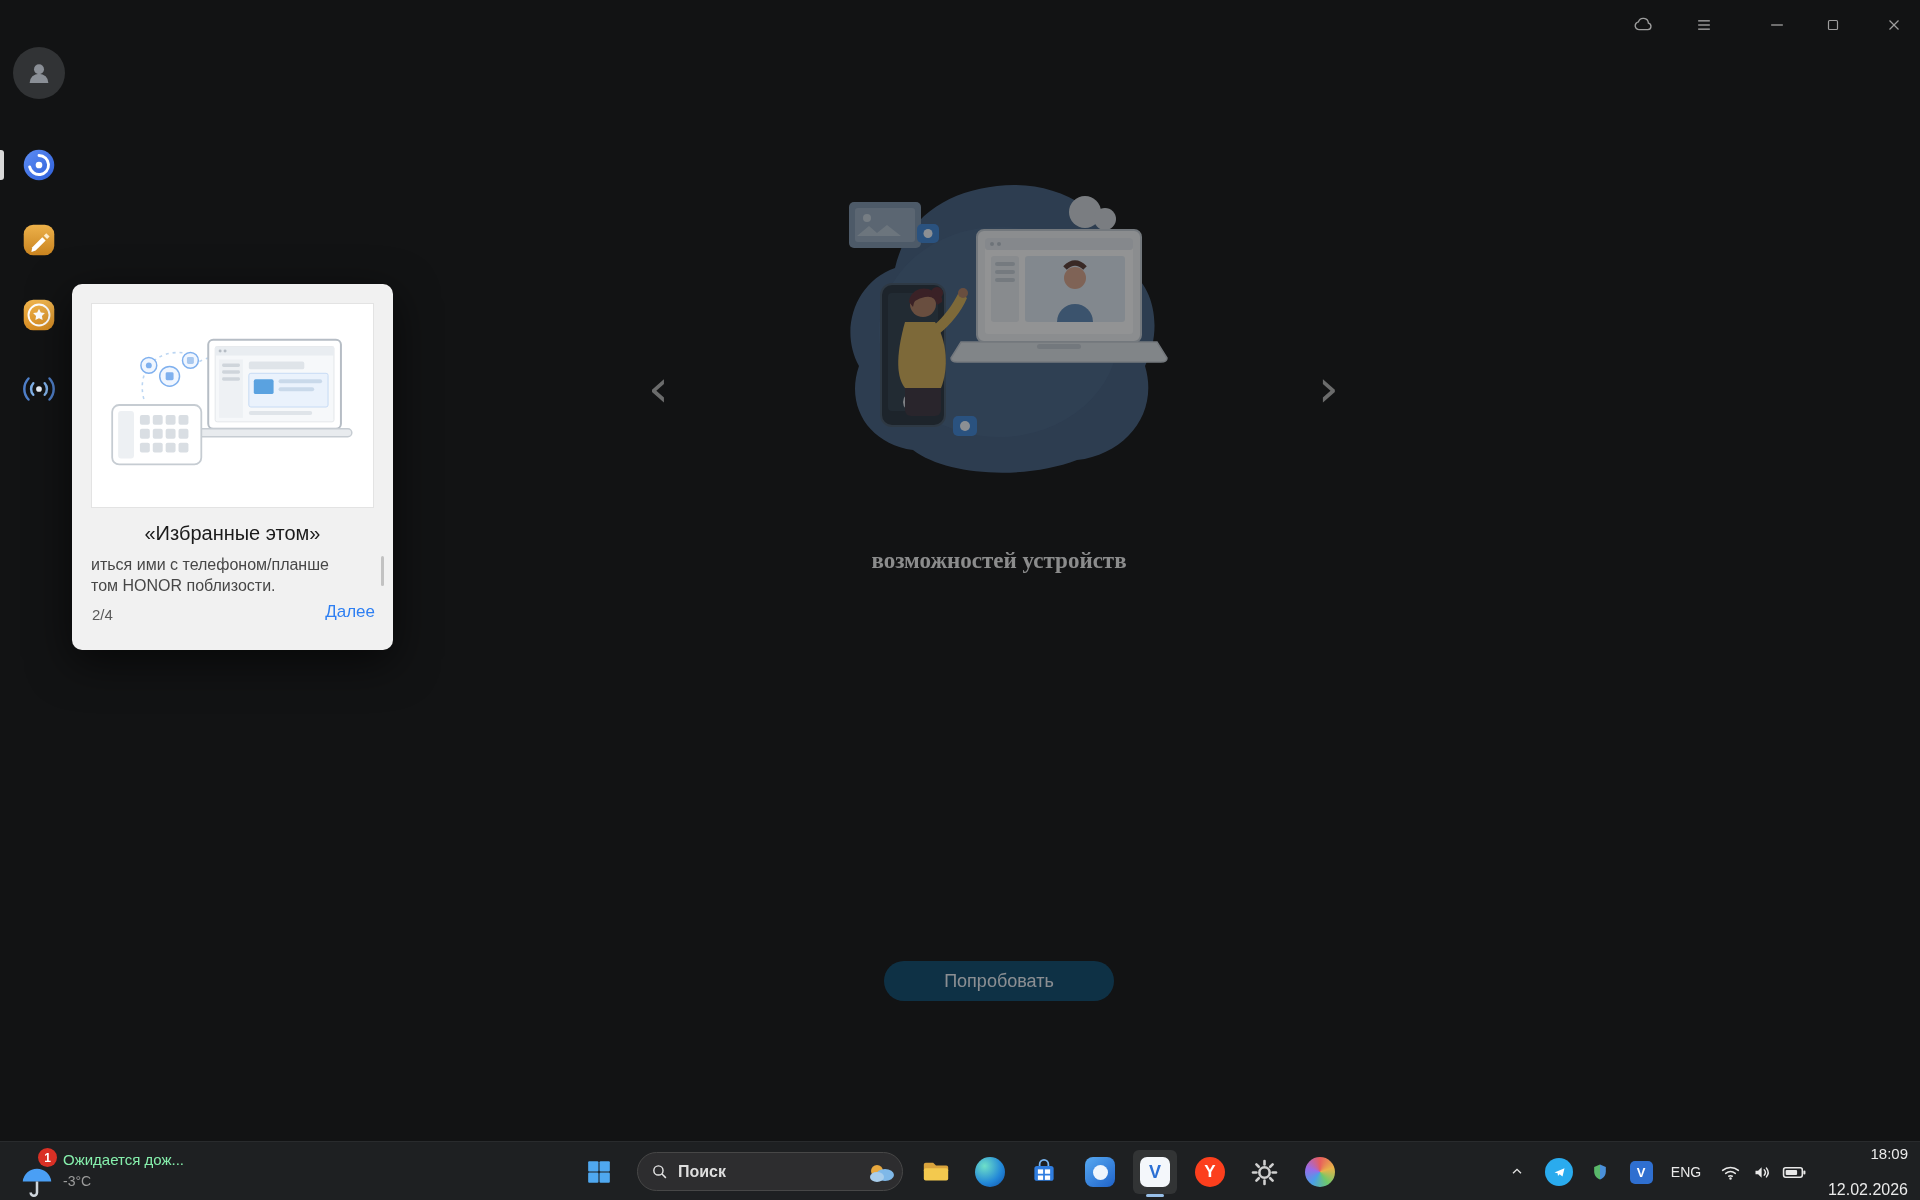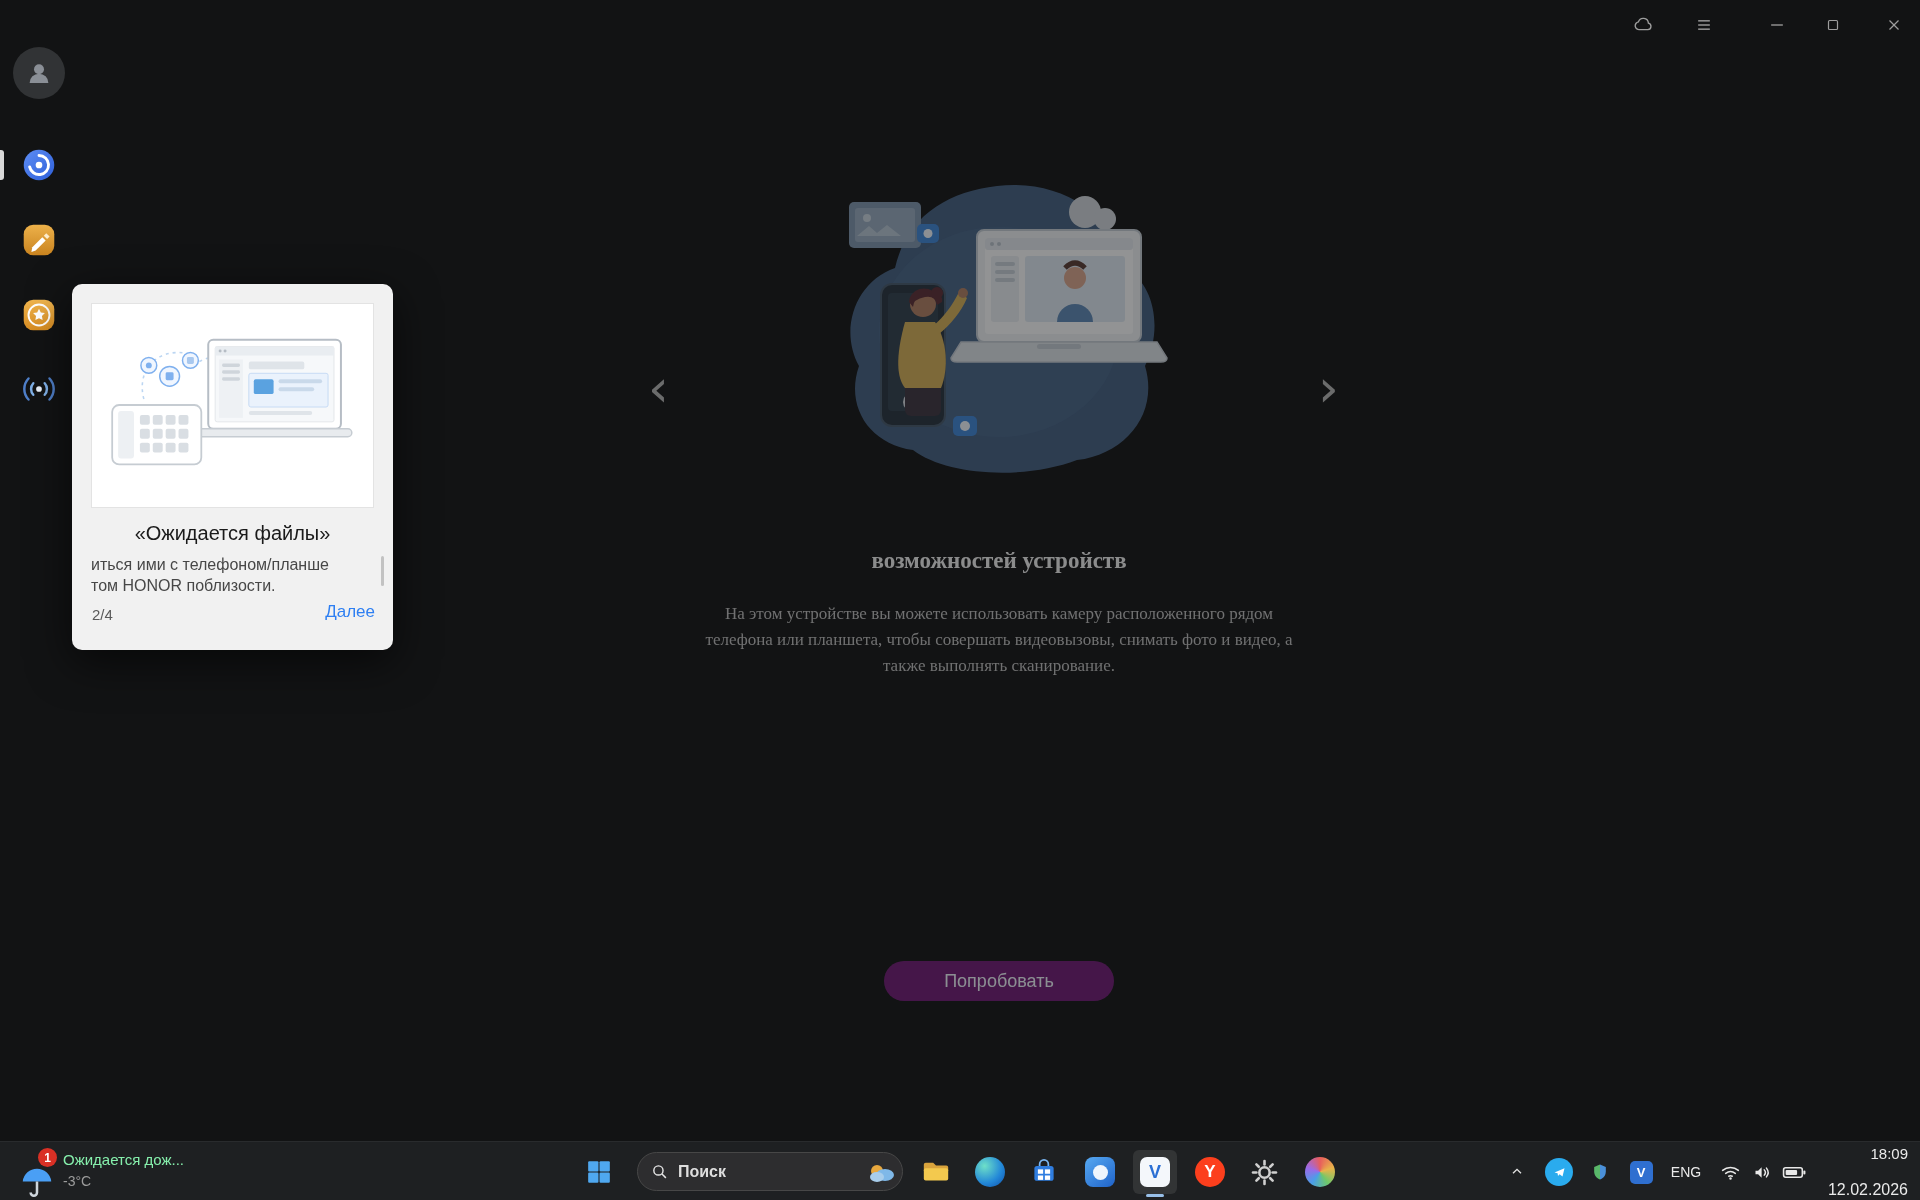--- a/index.html
+++ b/index.html
@@ -21,21 +21,21 @@
   .si-1{top:143px}.si-2{top:218px}.si-3{top:293px}.si-4{top:367px}
   .active-bar{position:absolute;left:0;top:150px;width:4px;height:30px;background:#d9d9d9;border-radius:0 3px 3px 0;}
 
   
   .carousel{position:absolute;inset:0;opacity:.55;z-index:1;}
   .hero{position:absolute;left:829px;top:172px;}
   .chev{position:absolute;top:362px;font-size:52px;line-height:52px;color:#b5b5b5;font-family:"DejaVu Sans",sans-serif;}
   .chev-l{left:648px}.chev-r{left:1318px}
   .car-heading{position:absolute;left:78px;right:0;top:546px;text-align:center;font-family:"Liberation Serif","DejaVu Serif",serif;font-weight:bold;font-size:23px;line-height:29px;color:#efefef;}
   .car-lead{position:absolute;left:78px;right:0;top:601px;text-align:center;font-family:"Liberation Serif","DejaVu Serif",serif;font-size:17px;line-height:26px;color:#bdbdbd;}
-  .try-btn{position:absolute;left:884px;top:961px;width:230px;height:40px;border-radius:20px;background:#701a75;color:#eef4fa;font-size:18px;}
+  .try-btn{position:absolute;left:884px;top:961px;width:230px;height:40px;border-radius:20px;background:#0c4a6e;color:#eef4fa;font-size:18px;}
 
   
   .tooltip{position:absolute;left:72px;top:284px;width:321px;height:366px;background:#f1f1f1;border-radius:10px;box-shadow:0 12px 44px rgba(0,0,0,.6);z-index:8;}
   .tt-img{position:absolute;left:19px;top:19px;width:283px;height:205px;background:#fff;border:1px solid #e3e3e3;}
   .tt-title{position:absolute;left:0;right:0;top:238px;text-align:center;font-size:20px;font-weight:500;color:#1a1a1a;}
   .tt-body{position:absolute;left:19px;top:270px;width:268px;font-size:16px;line-height:21px;color:#474747;white-space:nowrap;overflow:hidden;}
   .tt-scroll{position:absolute;right:9px;top:272px;width:3px;height:30px;border-radius:2px;background:#c2c2c2;}
   .tt-page{position:absolute;left:20px;top:322px;font-size:15px;color:#5a5a5a;}
   .tt-next{position:absolute;right:18px;top:318px;font-size:17px;font-weight:500;color:#2e7ff2;cursor:pointer;}
 
@@ -209,25 +209,20 @@
           <circle cx="136" cy="254" r="5" fill="#fff" opacity=".92"></circle>
       </svg>
 
       <div class="chev chev-l">‹</div>
       <div class="chev chev-r">›</div>
 
       <div class="car-heading">
         <div>возможностей устройств</div>
       </div>
 
-      <div class="car-lead">
-        <div>На этом устройстве вы можете использовать камеру расположенного рядом</div>
-        <div>телефона или планшета, чтобы совершать видеовызовы, снимать фото и видео, а</div>
-        <div>также выполнять сканирование.</div>
-      </div>
 
       <button class="try-btn">Попробовать</button>
     </div>
 
     <div class="tooltip">
       <div class="tt-img">
         <svg width="281" height="203" viewBox="0 0 283 205">
           <rect width="283" height="205" fill="#ffffff"></rect>
           <path d="M52 96C44 66 66 44 96 50" stroke="#bcd6f2" stroke-width="1.6" fill="none" stroke-dasharray="3 4"></path>
           <path d="M108 58c12-6 24-6 34 0" stroke="#bcd6f2" stroke-width="1.6" fill="none" stroke-dasharray="3 4"></path>
@@ -262,21 +257,21 @@
           <rect x="48" y="126" width="10" height="10" rx="2" fill="#d9dee3"></rect>
             <rect x="61" y="126" width="10" height="10" rx="2" fill="#d9dee3"></rect>
             <rect x="74" y="126" width="10" height="10" rx="2" fill="#d9dee3"></rect>
             <rect x="87" y="126" width="10" height="10" rx="2" fill="#d9dee3"></rect>
           <rect x="48" y="140" width="10" height="10" rx="2" fill="#d9dee3"></rect>
             <rect x="61" y="140" width="10" height="10" rx="2" fill="#d9dee3"></rect>
             <rect x="74" y="140" width="10" height="10" rx="2" fill="#d9dee3"></rect>
             <rect x="87" y="140" width="10" height="10" rx="2" fill="#d9dee3"></rect>
         </svg>
       </div>
-      <div class="tt-title">«Ожидается файлы»</div>
+      <div class="tt-title">«Избранные этом»</div>
       <div class="tt-body">
         <div>иться ими с телефоном/планше</div>
         <div>том HONOR поблизости.</div>
       </div>
       <div class="tt-scroll"></div>
       <div class="tt-page">2/4</div>
       <a class="tt-next">Далее</a>
     </div>
 
   </div>

